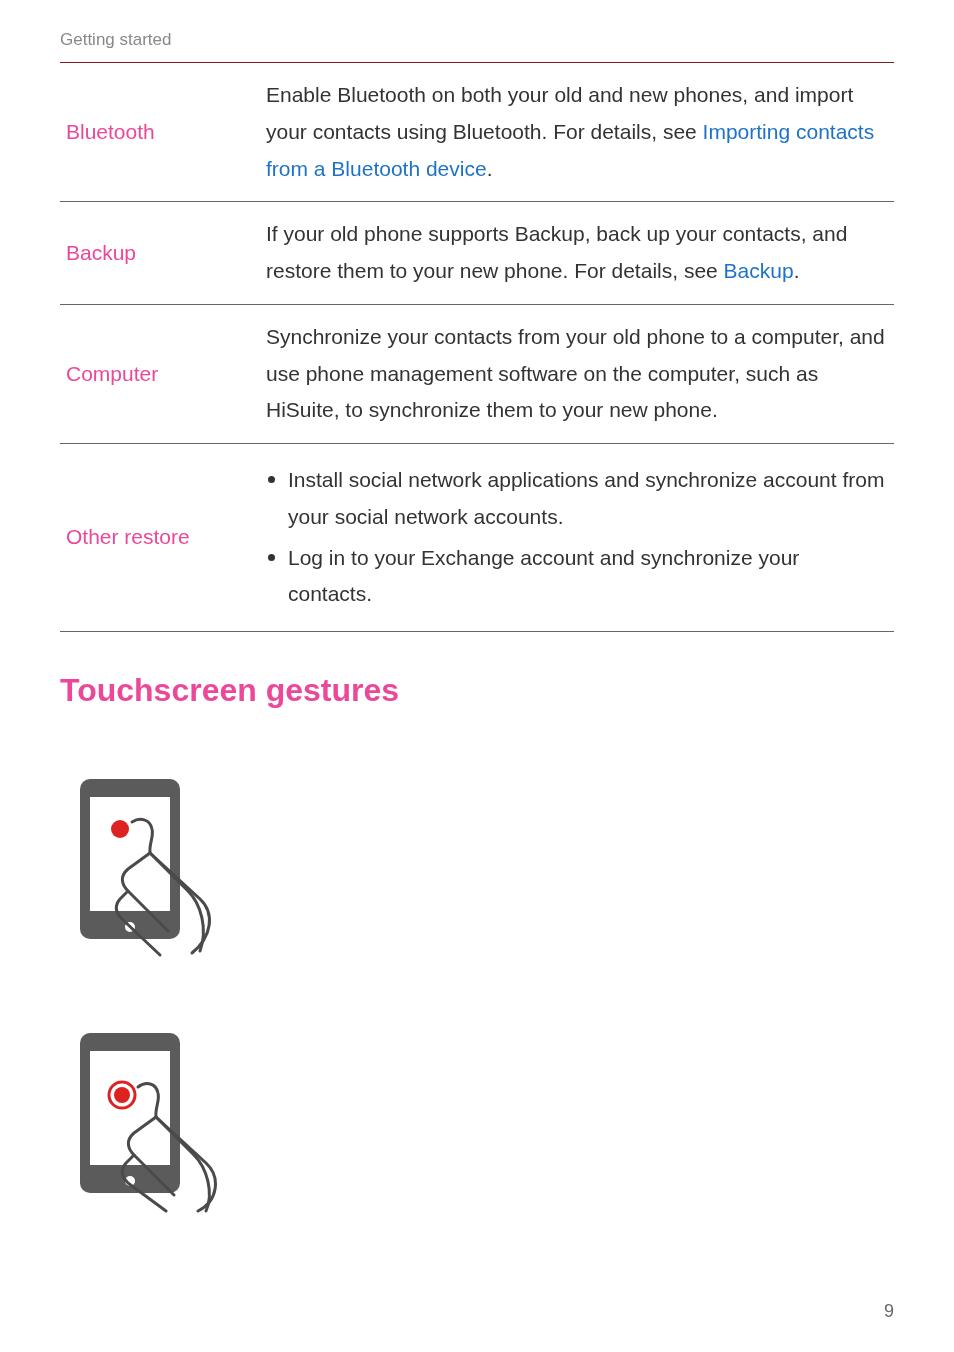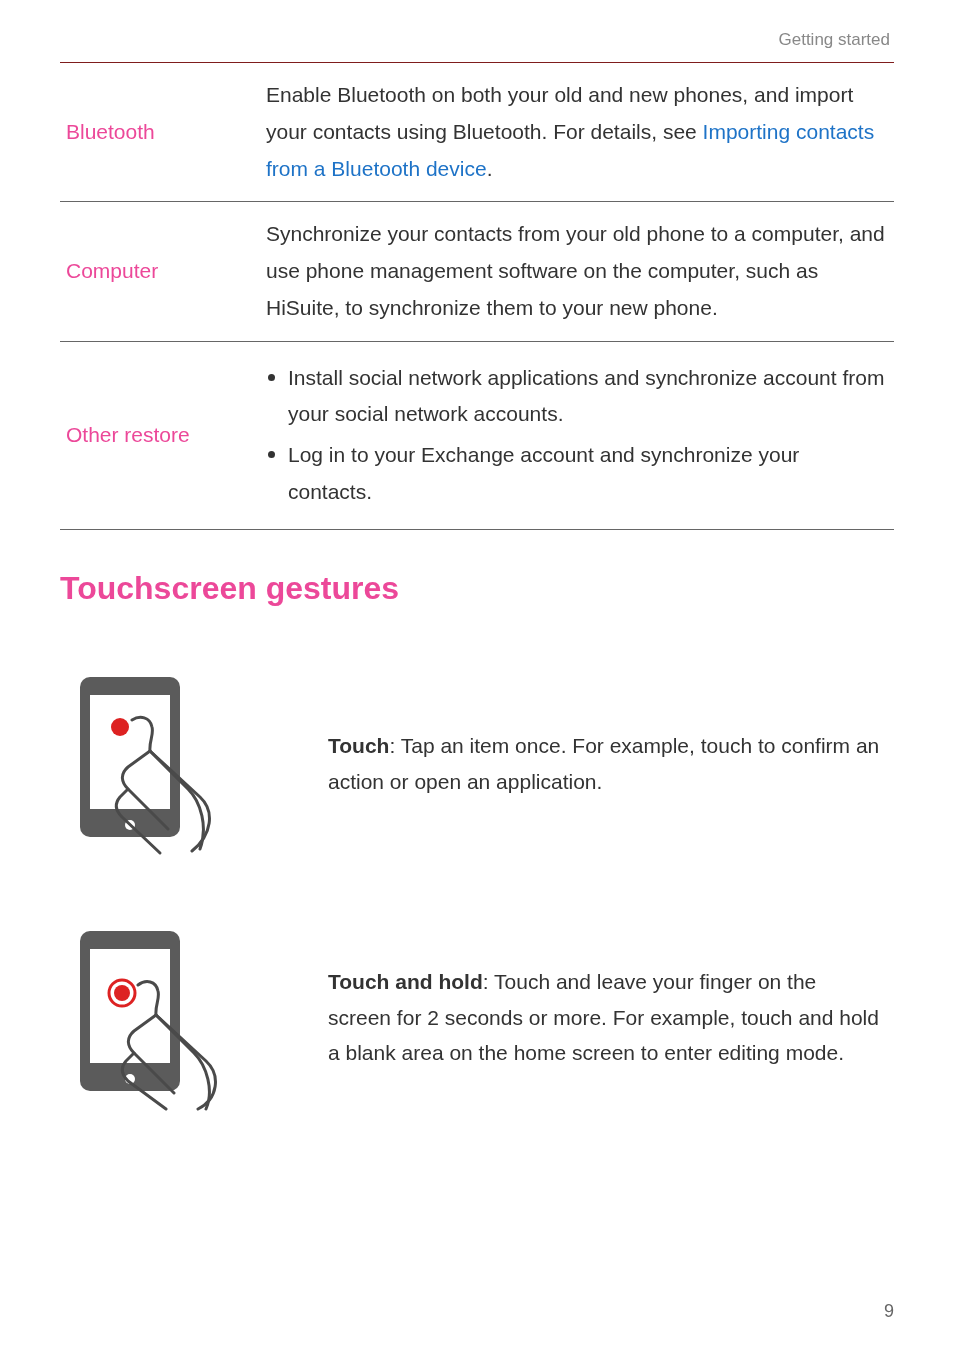--- a/index.html
+++ b/index.html
@@ -10,21 +10,21 @@
   body {
     width: 954px;
     height: 1352px;
     background: #ffffff;
     font-family: "Segoe UI", Arial, sans-serif;
     color: #333333;
     padding: 30px 60px 30px 60px;
     position: relative;
   }
   .header-label {
-    text-align: right;
+    text-align: left;
     font-size: 17px;
     color: #888888;
     margin-bottom: 12px;
     padding-right: 4px;
   }
   .data-table {
     width: 100%;
     border-collapse: collapse;
     font-size: 21px;
     line-height: 1.75;
@@ -106,20 +106,26 @@
 
 <table class="data-table">
   <tbody>
     <tr>
       <td class="label-col">Bluetooth</td>
       <td class="desc-col">
         <span>Enable Bluetooth on both your old and new phones, and import your contacts using Bluetooth. For details, see </span><span class="link">Importing contacts from a Bluetooth device</span><span>.</span>
       </td>
     </tr>
     <tr>
+      <td class="label-col">Backup</td>
+      <td class="desc-col">
+        <span>If your old phone supports Backup, back up your contacts, and restore them to your new phone. For details, see </span><span class="link">Backup</span><span>.</span>
+      </td>
+    </tr>
+    <tr>
       <td class="label-col">Computer</td>
       <td class="desc-col">
         <span>Synchronize your contacts from your old phone to a computer, and use phone management software on the computer, such as HiSuite, to synchronize them to your new phone.</span>
       </td>
     </tr>
     <tr>
       <td class="label-col">Other restore</td>
       <td class="desc-col">
         <ul class="bullet-list">
           <li>Install social network applications and synchronize account from your social network accounts.</li>
@@ -140,39 +146,33 @@
       <circle cx="70" cy="158" r="5" fill="#FFFFFF"></circle>
       <circle cx="60" cy="60" r="9" fill="#DD2222"></circle>
       <g fill="none" stroke="#4A4A4A" stroke-width="3" stroke-linecap="round" stroke-linejoin="round">
         <path d="M72 53 C80 48 90 50 92 60 C94 68 89 74 90 84 L128 122 C141 135 148 160 140 182"></path>
         <path d="M90 84 L140 130 C155 144 152 168 132 184"></path>
         <path d="M90 84 L68 100 C60 107 61 115 68 122 L108 162"></path>
         <path d="M68 122 L60 130 C54 137 56 144 62 150 L100 186"></path>
       </g>
     </svg>
   </div>
-  <div class="gesture-text">
-    <strong>Touch</strong><span>: Tap an item once. For example, touch to confirm an action or open an application.</span>
-  </div>
 </div>
 
 <div class="gesture-row">
   <div class="gesture-icon">
     <svg width="200" height="190" viewBox="0 0 200 190">
       <rect x="20" y="10" width="100" height="160" rx="10" fill="#5B5B5B"></rect>
       <rect x="30" y="28" width="80" height="114" fill="#FFFFFF"></rect>
       <circle cx="70" cy="158" r="5" fill="#FFFFFF"></circle>
       <circle cx="62" cy="72" r="13" fill="none" stroke="#DD2222" stroke-width="3"></circle>
       <circle cx="62" cy="72" r="8" fill="#DD2222"></circle>
       <g fill="none" stroke="#4A4A4A" stroke-width="3" stroke-linecap="round" stroke-linejoin="round">
         <path d="M78 64 C86 58 96 60 98 70 C100 78 95 84 96 94 L134 132 C147 145 154 170 146 188"></path>
         <path d="M96 94 L146 140 C161 154 158 178 138 188"></path>
         <path d="M96 94 L74 110 C66 117 67 125 74 132 L114 172"></path>
         <path d="M74 132 L66 140 C60 147 62 154 68 160 L106 188"></path>
       </g>
     </svg>
   </div>
-  <div class="gesture-text">
-    <strong>Touch and hold</strong><span>: Touch and leave your finger on the screen for 2 seconds or more. For example, touch and hold a blank area on the home screen to enter editing mode.</span>
-  </div>
 </div>
 
 <div class="page-number">9</div>
 
 </body></html>

